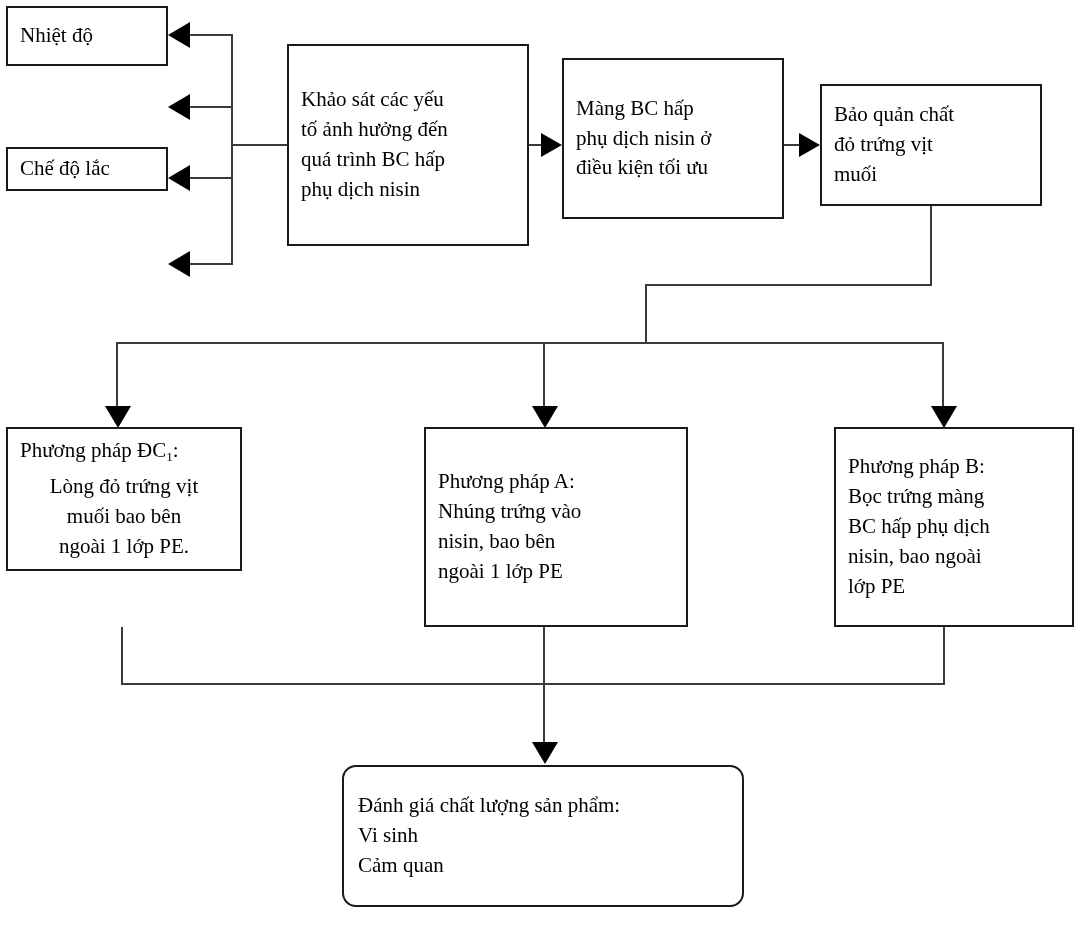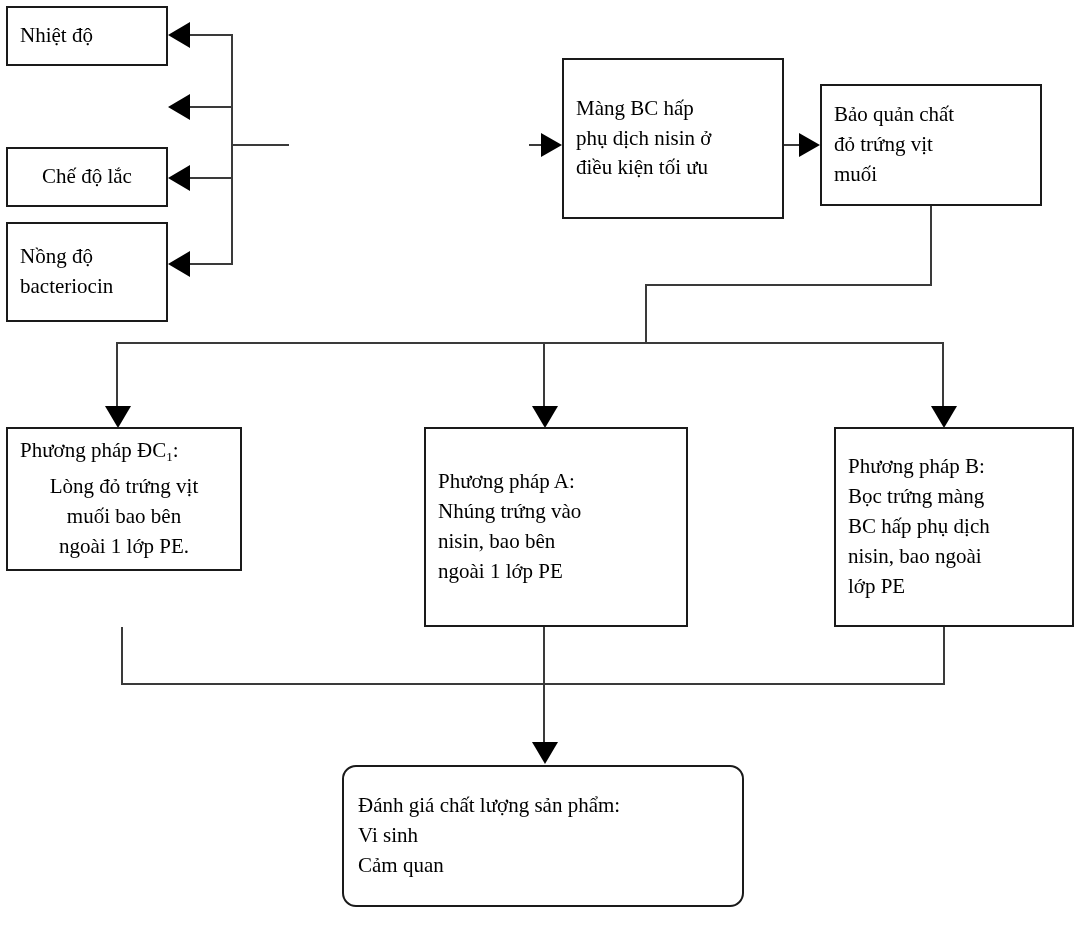--- a/index.html
+++ b/index.html
@@ -75,29 +75,31 @@
 </head>
 <body>
 
 <div id="canvas">
 
   <div class="node" style="left:6px; top:6px; width:162px; height:60px;">
     <span class="txt">Nhiệt độ</span>
   </div>
 
 
-  <div class="node" style="left:6px; top:147px; width:162px; height:60px;align-items:center;">
+  <div class="node" style="left:6px; top:147px; width:162px; height:44px;">
     <span class="txt">Chế độ lắc</span>
   </div>
 
-  <div class="node" style="left:6px; top:222px; width:162px; height:100px;">
-    <span class="txt">Nồng độ
-bacteriocin</span>
+
+  <div class="node" style="left:287px; top:44px; width:242px; height:202px;">
+    <span class="txt">Khảo sát các yếu
+tố ảnh hưởng đến
+quá trình BC hấp
+phụ dịch nisin</span>
   </div>
-
 
   <div class="node" style="left:562px; top:58px; width:222px; height:161px;">
     <span class="txt">Màng BC hấp
 phụ dịch nisin ở
 điều kiện tối ưu</span>
   </div>
 
   <div class="node" style="left:820px; top:84px; width:222px; height:122px;">
     <span class="txt">Bảo quản chất
 đỏ trứng vịt

